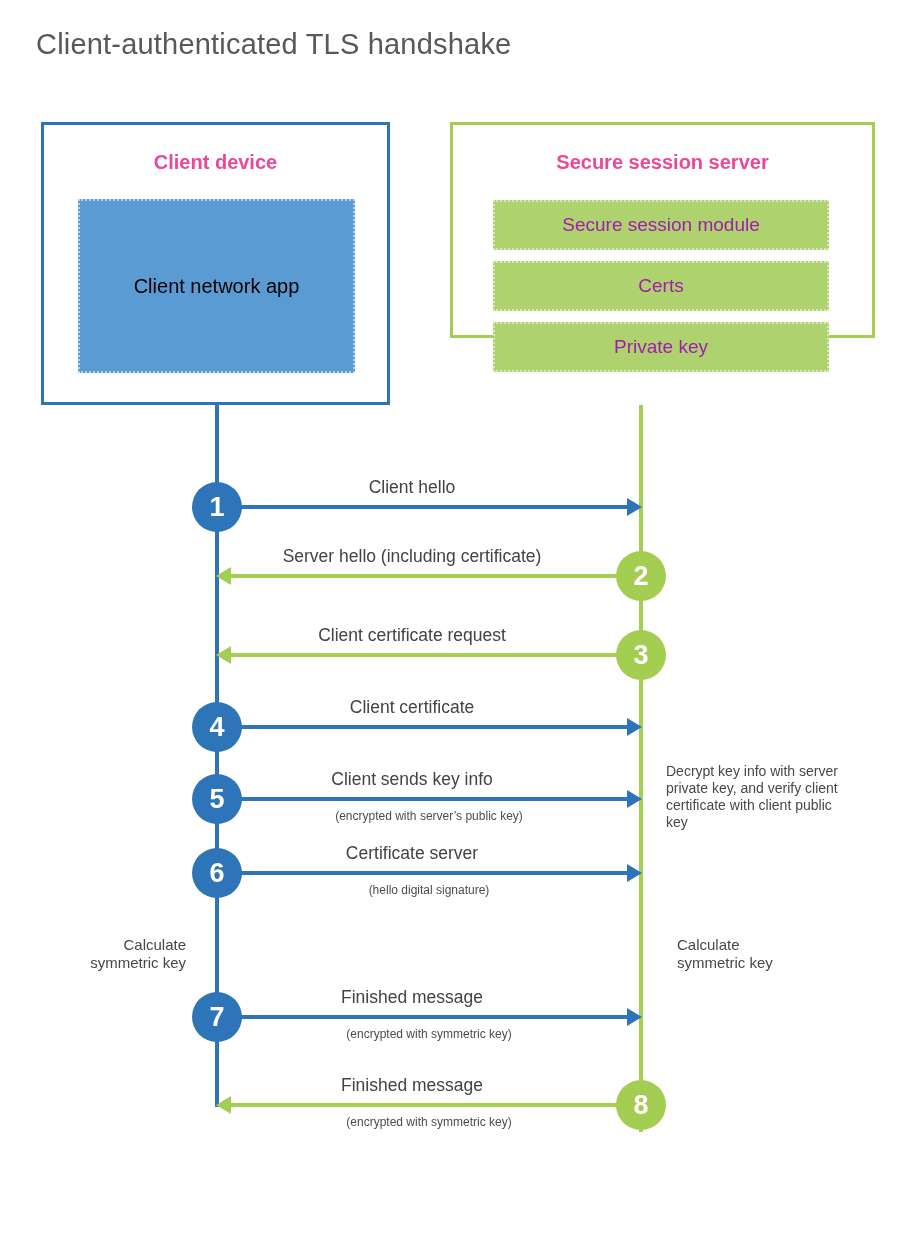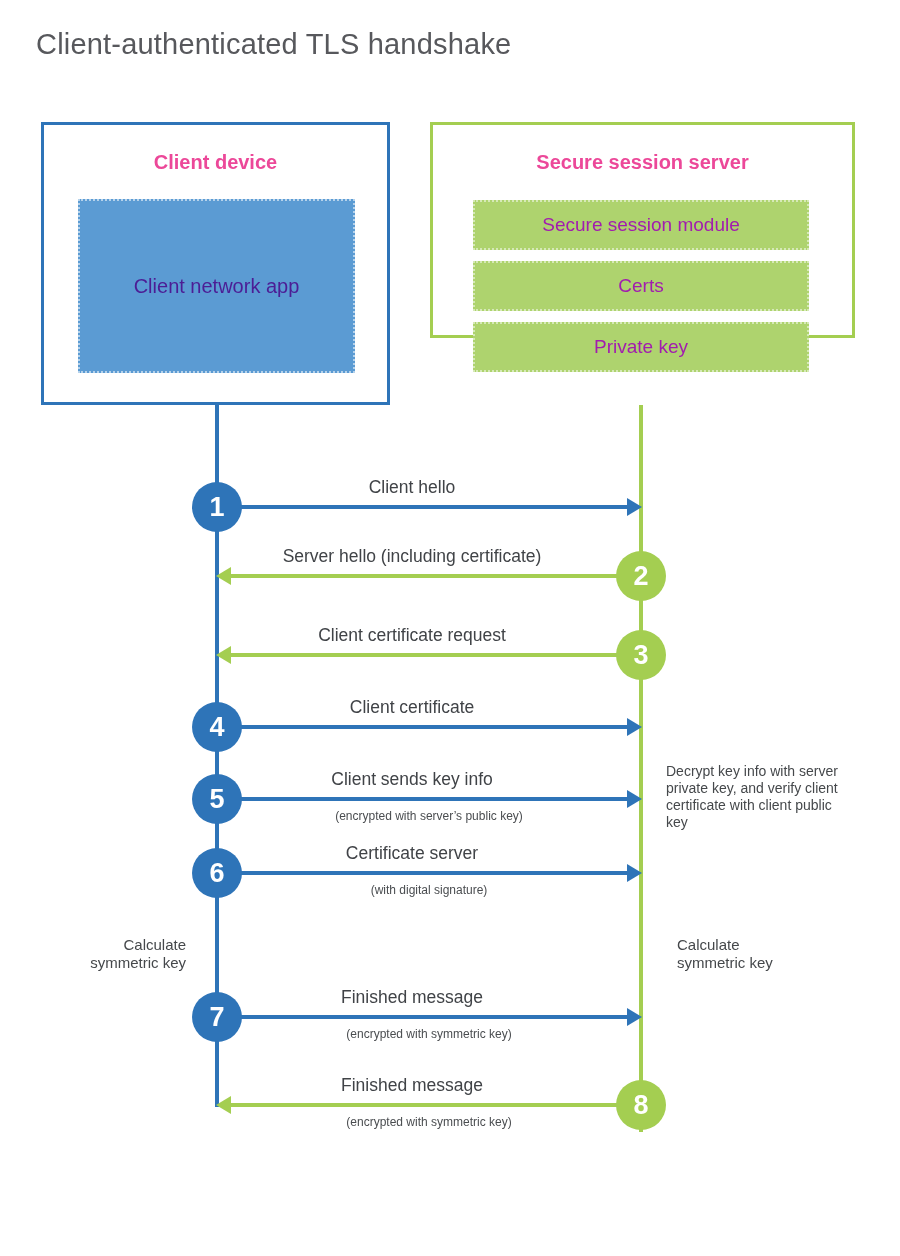--- a/index.html
+++ b/index.html
@@ -6,25 +6,25 @@
   .canvas{
     position:relative;width:900px;height:1256px;background:#fff;
     font-family:"Liberation Sans",sans-serif;overflow:hidden;
     --blue:#2e74b8;--blue-fill:#5b9bd3;--green:#a4ce51;--green-fill:#aed36e;
   }
   .page-title{position:absolute;left:36px;top:28px;font-size:29px;font-weight:400;color:#57585c;letter-spacing:.2px;}
 
   
   .actor{position:absolute;box-sizing:border-box;background:#fff;z-index:5;}
   .actor.client{left:41px;top:122px;width:349px;height:283px;border:3px solid var(--blue);}
-  .actor.server{left:430px;top:122px;width:425px;height:216px;border:3px solid var(--green);}
+  .actor.server{left:450px;top:122px;width:425px;height:216px;border:3px solid var(--green);}
   .actor-title{position:absolute;top:26px;left:0;right:0;text-align:center;font-size:20px;font-weight:700;color:#ec4899;}
   .app-box{position:absolute;left:34px;top:74px;width:277px;height:174px;background:var(--blue-fill);
     border:2px dotted rgba(255,255,255,.55);box-sizing:border-box;display:flex;align-items:center;justify-content:center;}
-  .app-box span{display:block;width:180px;text-align:center;color:#4c1d95;font-size:20px;line-height:28px;}
+  .app-box span{display:block;width:180px;text-align:center;color:#000000;font-size:20px;line-height:28px;}
   .bar{position:absolute;left:40px;width:336px;height:50px;background:var(--green-fill);
     border:2px dotted rgba(255,255,255,.5);box-sizing:border-box;display:flex;align-items:center;justify-content:center;
     color:#a21caf;font-size:19px;}
   .bar.b1{top:75px}.bar.b2{top:136px}.bar.b3{top:197px}
 
   
   .lifeline{position:absolute;width:4px;z-index:1;}
   .lifeline.blue{left:215px;top:405px;height:702px;background:var(--blue);}
   .lifeline.green{left:639px;top:405px;height:727px;background:var(--green);}
 
@@ -110,21 +110,21 @@
     <div class="badge">5</div>
     <div class="lbl">Client sends key info</div>
     <div class="sub">(encrypted with server’s public key)</div>
   </div>
 
   <div class="step r" style="--y:873px">
     <div class="line"></div>
     <div class="head"></div>
     <div class="badge">6</div>
     <div class="lbl">Certificate server</div>
-    <div class="sub">(with digital signature)</div>
+    <div class="sub">(hello digital signature)</div>
   </div>
 
   <div class="step r" style="--y:1017px">
     <div class="line"></div>
     <div class="head"></div>
     <div class="badge">7</div>
     <div class="lbl">Finished message</div>
     <div class="sub">(encrypted with symmetric key)</div>
   </div>
 

